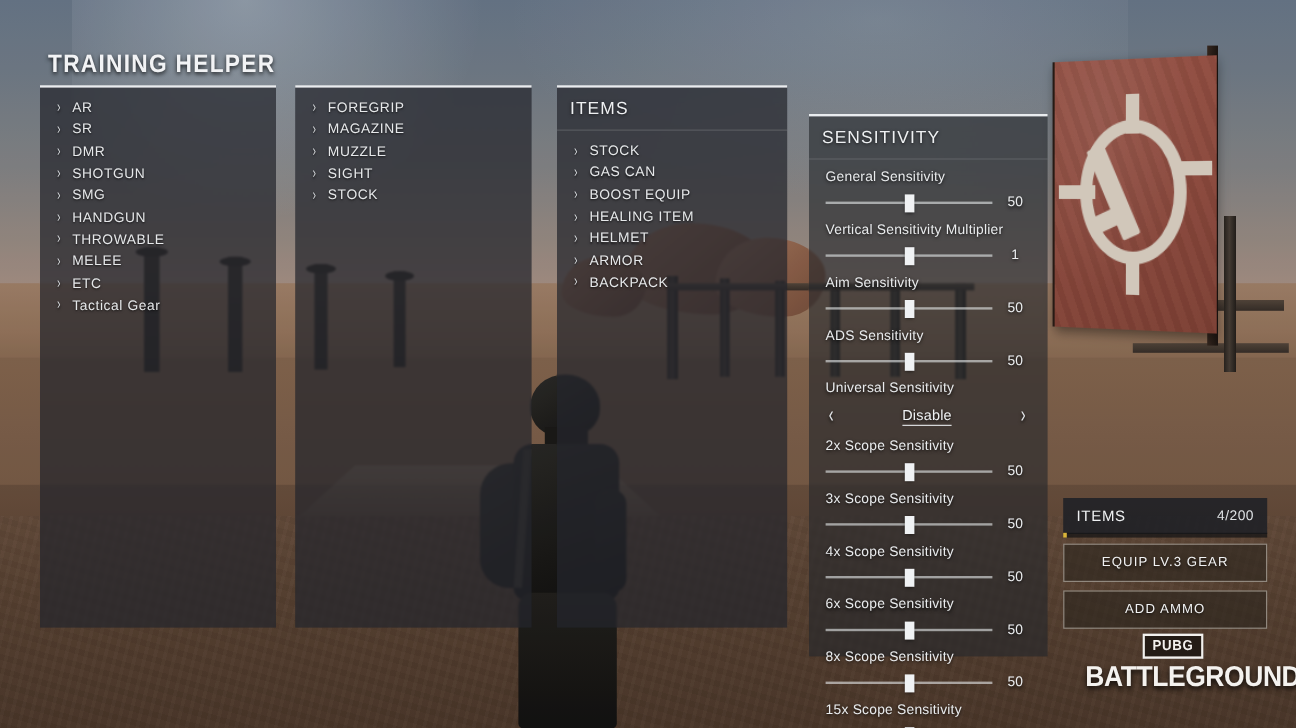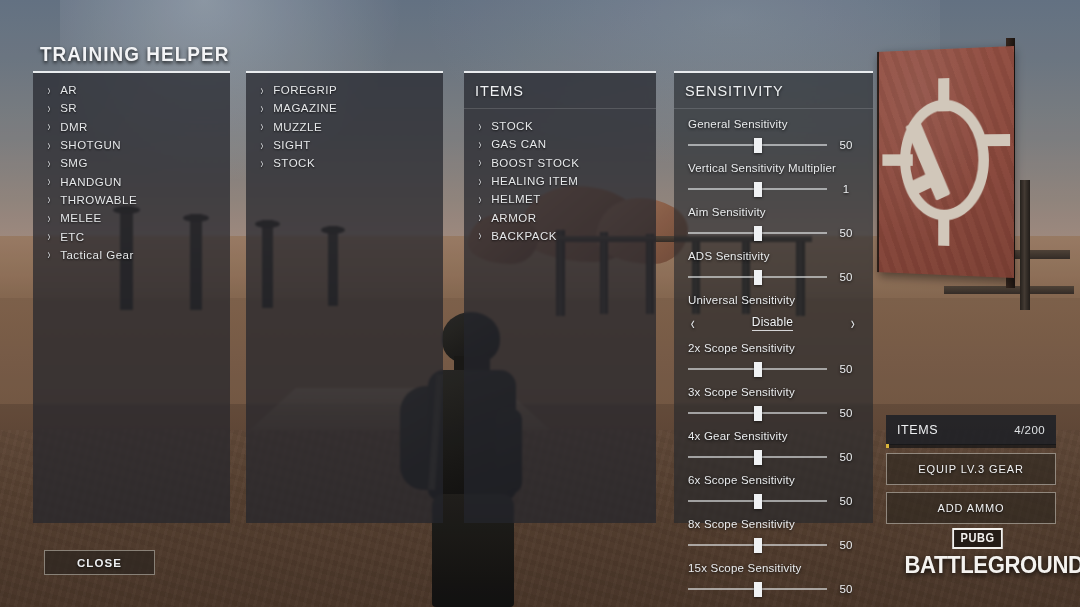--- a/index.html
+++ b/index.html
@@ -177,21 +177,21 @@
   
   .panel {
     position:absolute; top:71px; height:452px;
     background:rgba(36,38,44,.72);
     border-top:2px solid #e9ecef;
     backdrop-filter:blur(1px);
   }
   .panel.p1 { left:33px;  width:197px; }
   .panel.p2 { left:246px; width:197px; }
   .panel.p3 { left:464px; width:192px; }
-  .panel.p4 { left:674px; width:199px; background:rgba(36,38,44,.62); }
+  .panel.p4 { left:674px; width:199px; background:rgba(36,38,44,.62);margin-top:24px; }
 
   .panel-head {
     height:36px; line-height:36px;
     padding-left:11px;
     font-size:14.5px; letter-spacing:.9px; color:#eef0f2;
     border-bottom:1px solid rgba(255,255,255,.14);
     text-shadow:0 1px 3px rgba(0,0,0,.7);
   }
 
   .list { padding:8px 0 0 0; }
@@ -440,21 +440,21 @@
           <div class="list-item">
             <span class="chev">›</span>
             <span>STOCK</span>
           </div>
           <div class="list-item">
             <span class="chev">›</span>
             <span>GAS CAN</span>
           </div>
           <div class="list-item">
             <span class="chev">›</span>
-            <span>BOOST STOCK</span>
+            <span>BOOST EQUIP</span>
           </div>
           <div class="list-item">
             <span class="chev">›</span>
             <span>HEALING ITEM</span>
           </div>
           <div class="list-item">
             <span class="chev">›</span>
             <span>HELMET</span>
           </div>
           <div class="list-item">
@@ -527,21 +527,21 @@
           <div class="sens-row">
             <div class="sens-label">3x Scope Sensitivity</div>
             <div class="sens-ctl">
               <div class="track">
                 <div class="thumb" style="left: 50%;"></div>
               </div>
               <div class="sval">50</div>
             </div>
           </div>
           <div class="sens-row">
-            <div class="sens-label">4x Gear Sensitivity</div>
+            <div class="sens-label">4x Scope Sensitivity</div>
             <div class="sens-ctl">
               <div class="track">
                 <div class="thumb" style="left: 50%;"></div>
               </div>
               <div class="sval">50</div>
             </div>
           </div>
           <div class="sens-row">
             <div class="sens-label">6x Scope Sensitivity</div>
             <div class="sens-ctl">
@@ -576,21 +576,20 @@
       <span class="items-label">ITEMS</span>
       <span class="items-count">4/200</span>
     </div>
     <div class="items-bar">
       <div class="items-bar-fill" id="items-fill" style="width: 2%;"></div>
     </div>
 
     <div class="big-btn btn-gear">EQUIP LV.3 GEAR</div>
     <div class="big-btn btn-ammo">ADD AMMO</div>
 
-    <div class="close-btn">CLOSE</div>
 
     <div class="logo">
       <div class="logo-badge">PUBG</div>
       <div class="logo-word">BATTLEGROUNDS</div>
     </div>
 
   </div>
 </div>
 
 </body></html>

